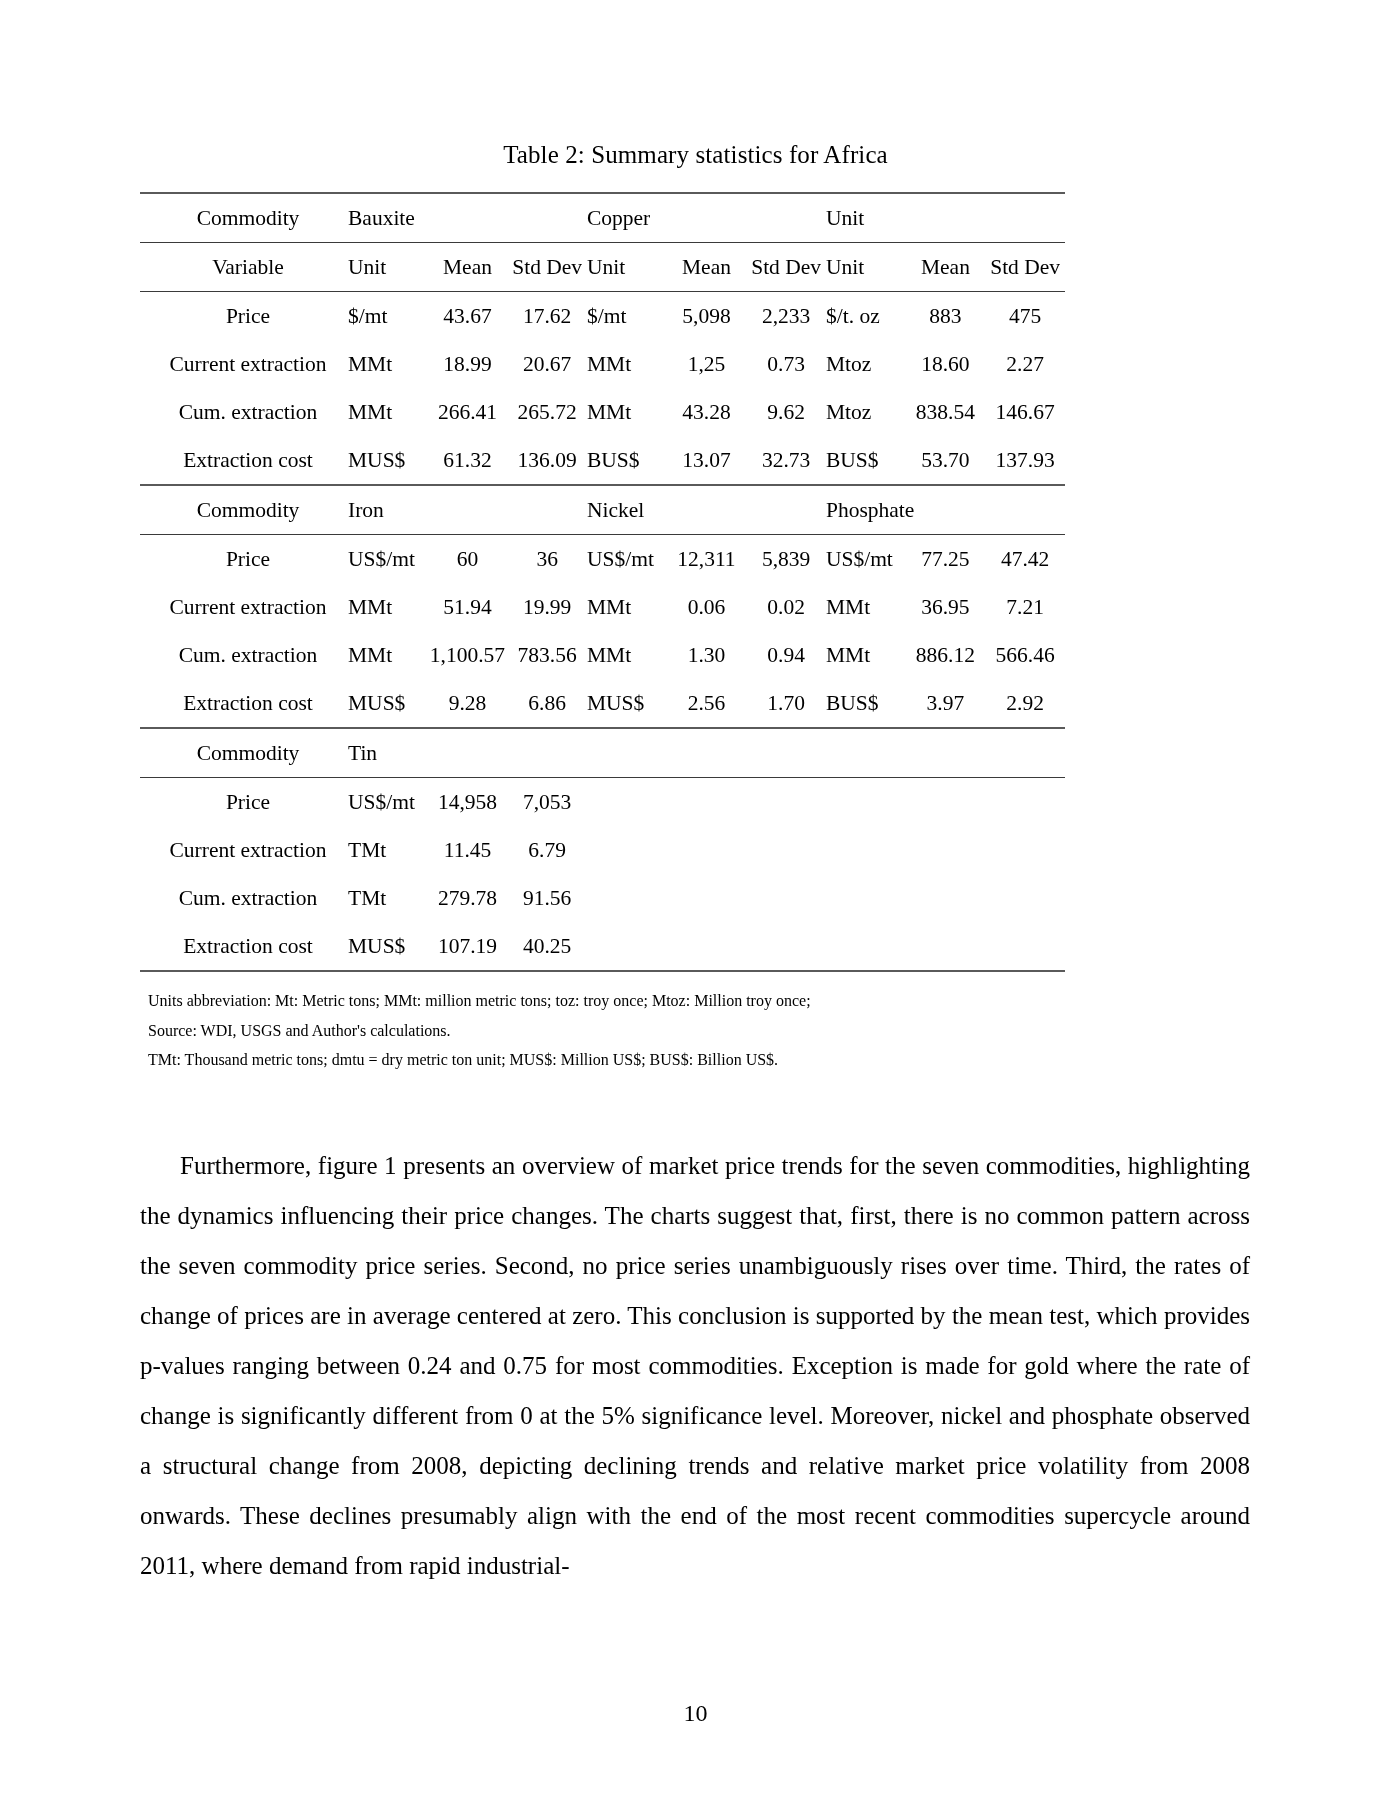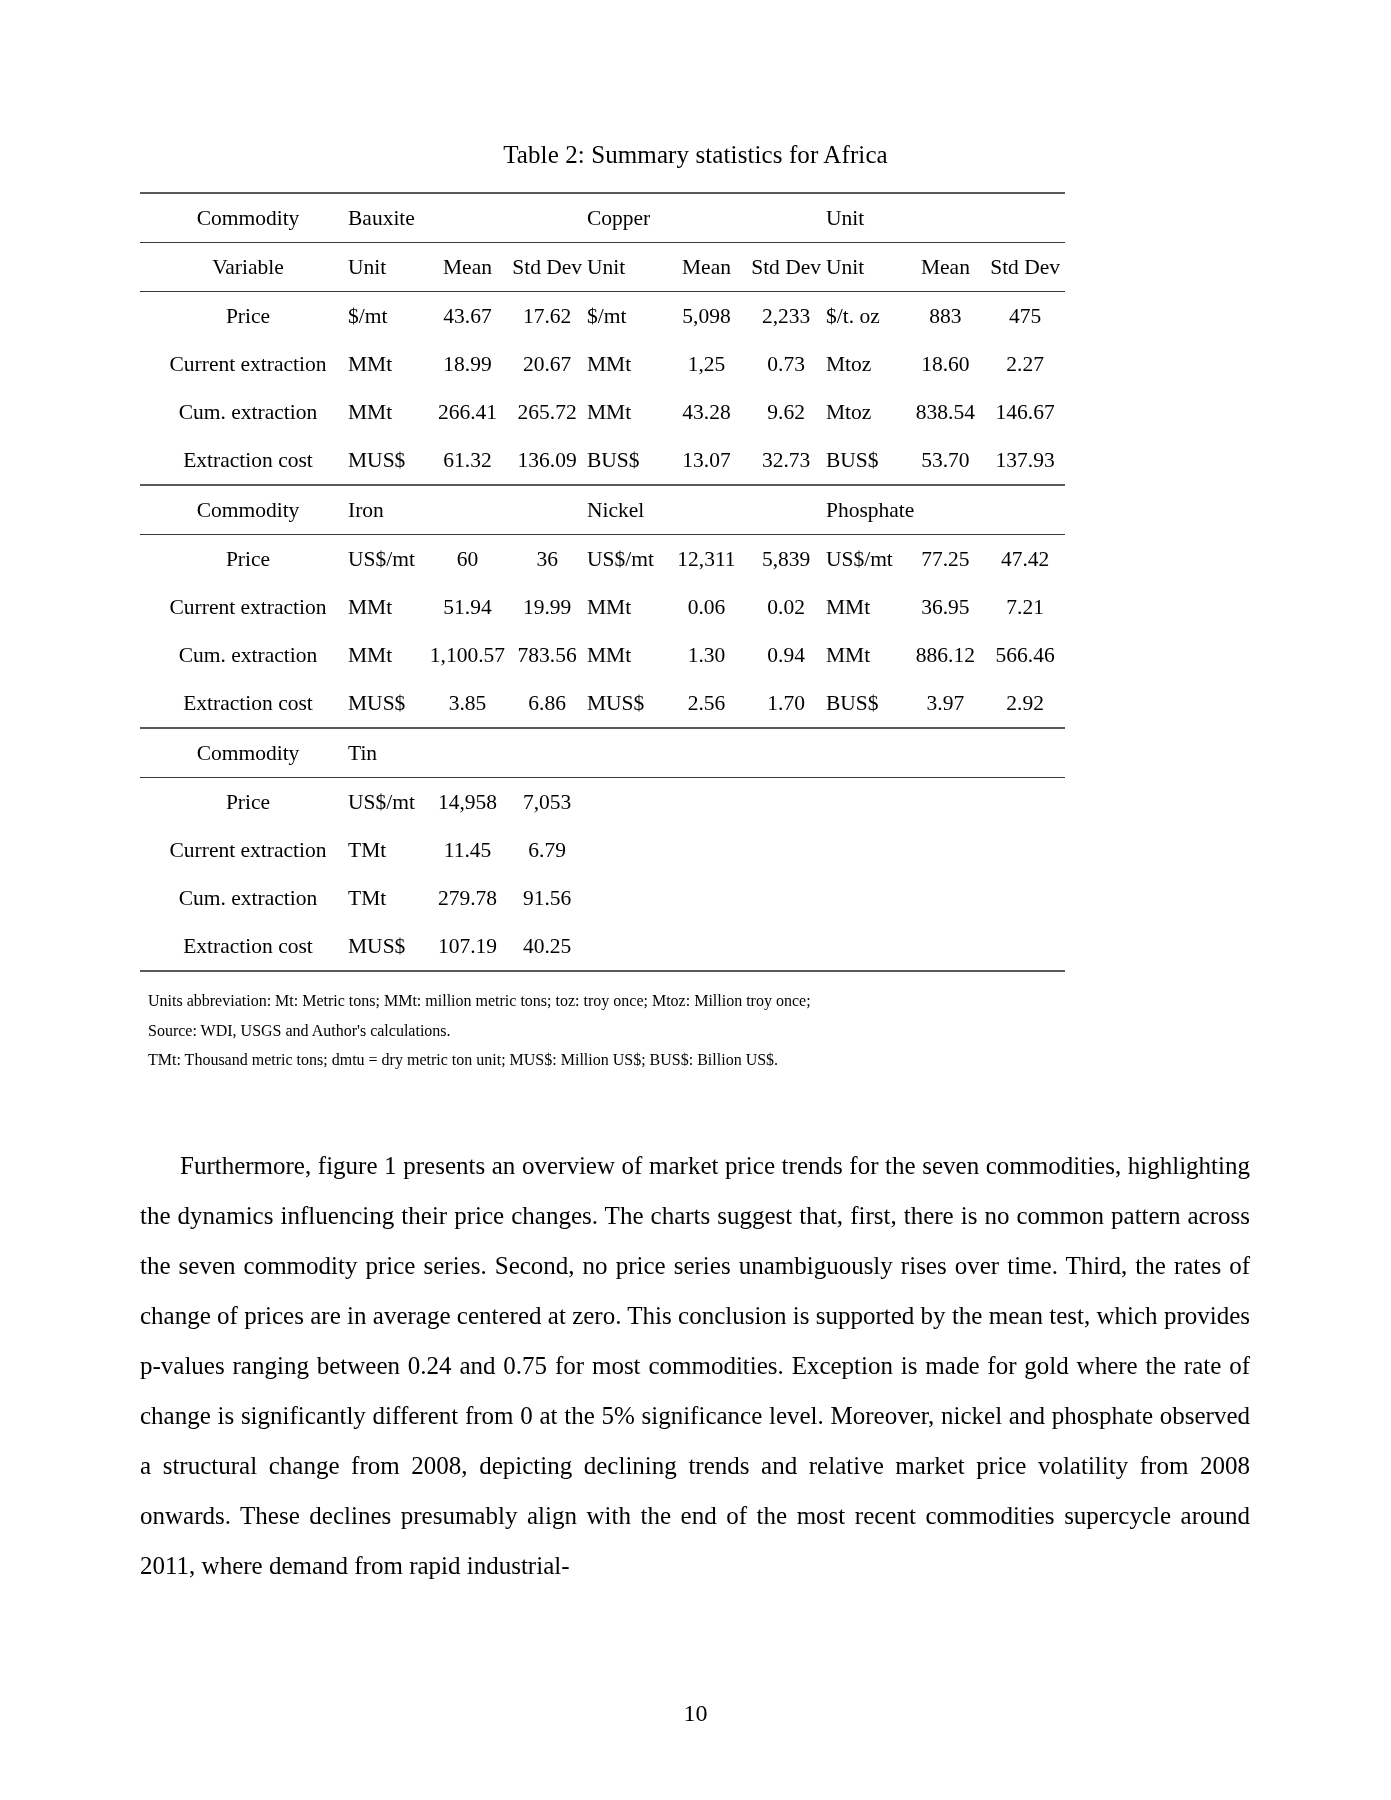--- a/index.html
+++ b/index.html
@@ -213,21 +213,21 @@
             <td class="c-unit">MMt</td>
             <td class="c-mean">1.30</td>
             <td class="c-std">0.94</td>
             <td class="c-unit">MMt</td>
             <td class="c-mean">886.12</td>
             <td class="c-std">566.46</td>
           </tr>
           <tr class="">
             <td class="c-var">Extraction cost</td>
             <td class="c-unit">MUS$</td>
-            <td class="c-mean">3.85</td>
+            <td class="c-mean">9.28</td>
             <td class="c-std">6.86</td>
             <td class="c-unit">MUS$</td>
             <td class="c-mean">2.56</td>
             <td class="c-std">1.70</td>
             <td class="c-unit">BUS$</td>
             <td class="c-mean">3.97</td>
             <td class="c-std">2.92</td>
           </tr>
           <tr class="thick-top">
             <td class="c-var">Commodity</td>

